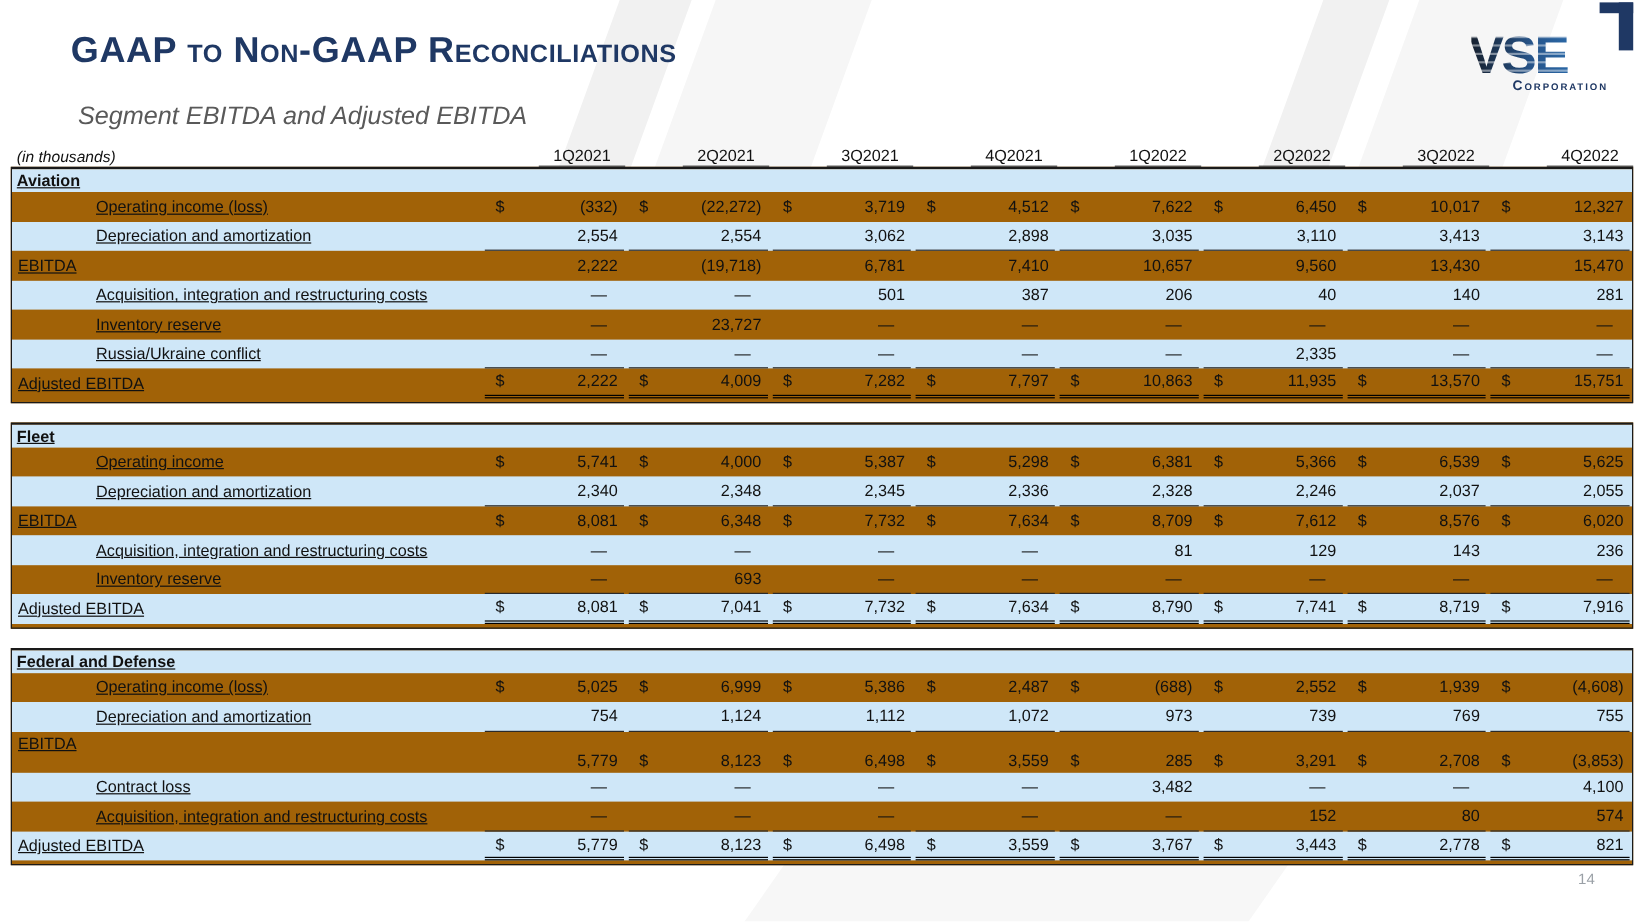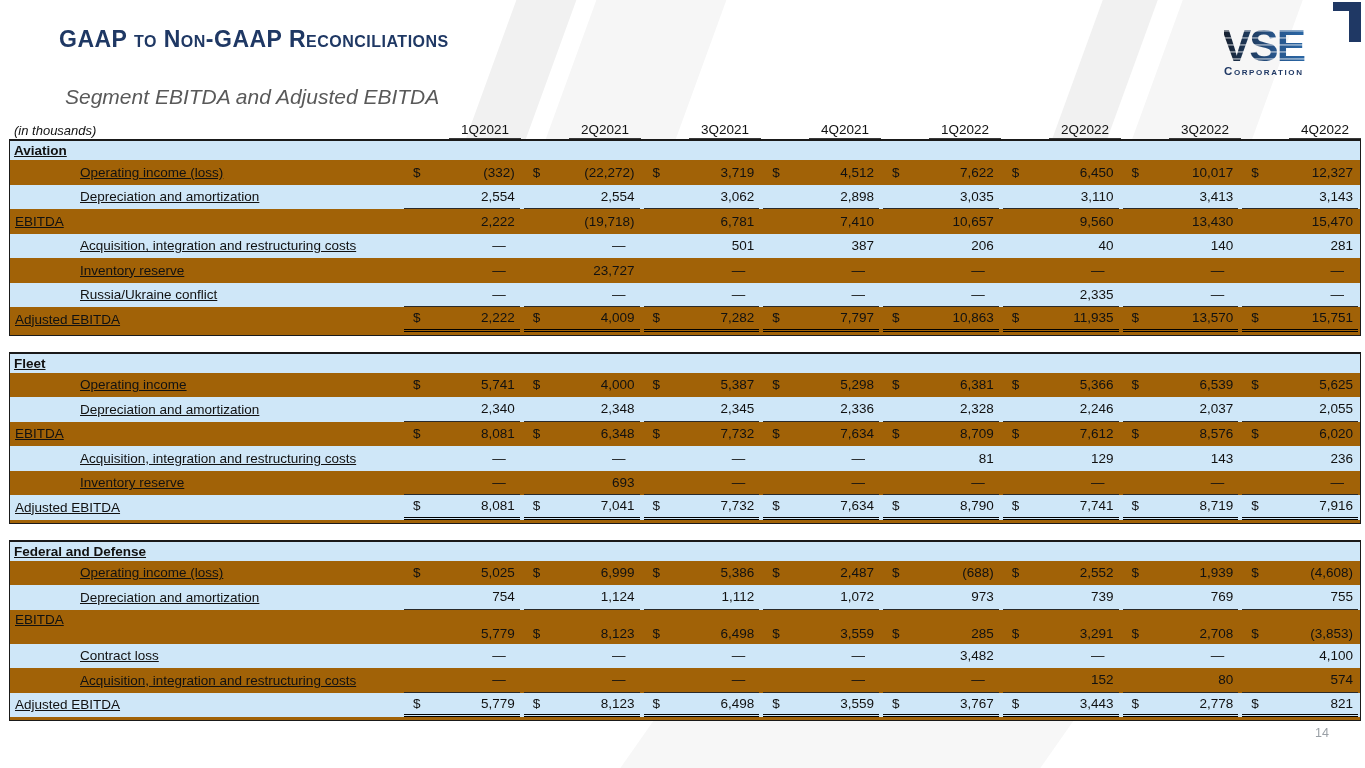--- a/index.html
+++ b/index.html
@@ -15,30 +15,30 @@
   .slide{position:relative;width:1365px;height:768px;background:#fff;overflow:hidden;}
 
   
   .wm{position:absolute;pointer-events:none;}
   .wm1{left:480px;top:-60px;width:60px;height:320px;background:#f1f1f1;transform:skewX(-20deg);}
   .wm2{left:560px;top:-60px;width:130px;height:320px;background:#f6f6f6;transform:skewX(-20deg);}
   .wm3{left:1070px;top:-40px;width:55px;height:260px;background:#f1f1f1;transform:skewX(-20deg);}
   .wm4{left:1150px;top:-40px;width:120px;height:260px;background:#f6f6f6;transform:skewX(-20deg);}
   .wm5{left:640px;top:640px;width:420px;height:200px;background:#f7f7f7;transform:skewX(-35deg);}
 
-  .title{position:absolute;left:59px;top:26px;font-size:23px;font-weight:bold;
+  .title{position:absolute;left:59px;top:26px;font-size:30px;font-weight:bold;
          color:var(--accent-navy);font-variant:small-caps;letter-spacing:.5px;white-space:nowrap;}
   .subtitle{position:absolute;left:65px;top:85px;font-size:21px;color:var(--subtitle-gray);font-style:italic;}
 
   
   .corner-h{position:absolute;top:2px;right:4px;width:28px;height:9px;background:var(--accent-navy);}
   .corner-v{position:absolute;top:2px;right:4px;width:12px;height:40px;background:var(--accent-navy);}
 
   
-  .logo{position:absolute;left:1224px;top:24px;width:116px;text-align:left;}
+  .logo{position:absolute;left:1224px;top:24px;width:116px;text-align:right;}
   .logosub{font-size:11.5px;font-weight:bold;color:var(--accent-navy);
            letter-spacing:1.6px;margin-top:-3px;font-variant:small-caps;white-space:nowrap;}
 
   
   .content{position:absolute;left:9px;top:118px;width:1352px;}
   .grid-row{display:grid;grid-template-columns:392px repeat(8,1fr);}
   .colhdr{height:21px;align-items:end;}
   .units{font-size:13px;font-style:italic;color:#111;padding-left:5px;padding-bottom:1px;}
   .qcol{text-align:right;padding-bottom:0;}
   .qtext{display:inline-block;font-size:13.5px;color:#111;padding:0 12px 1px 12px;

